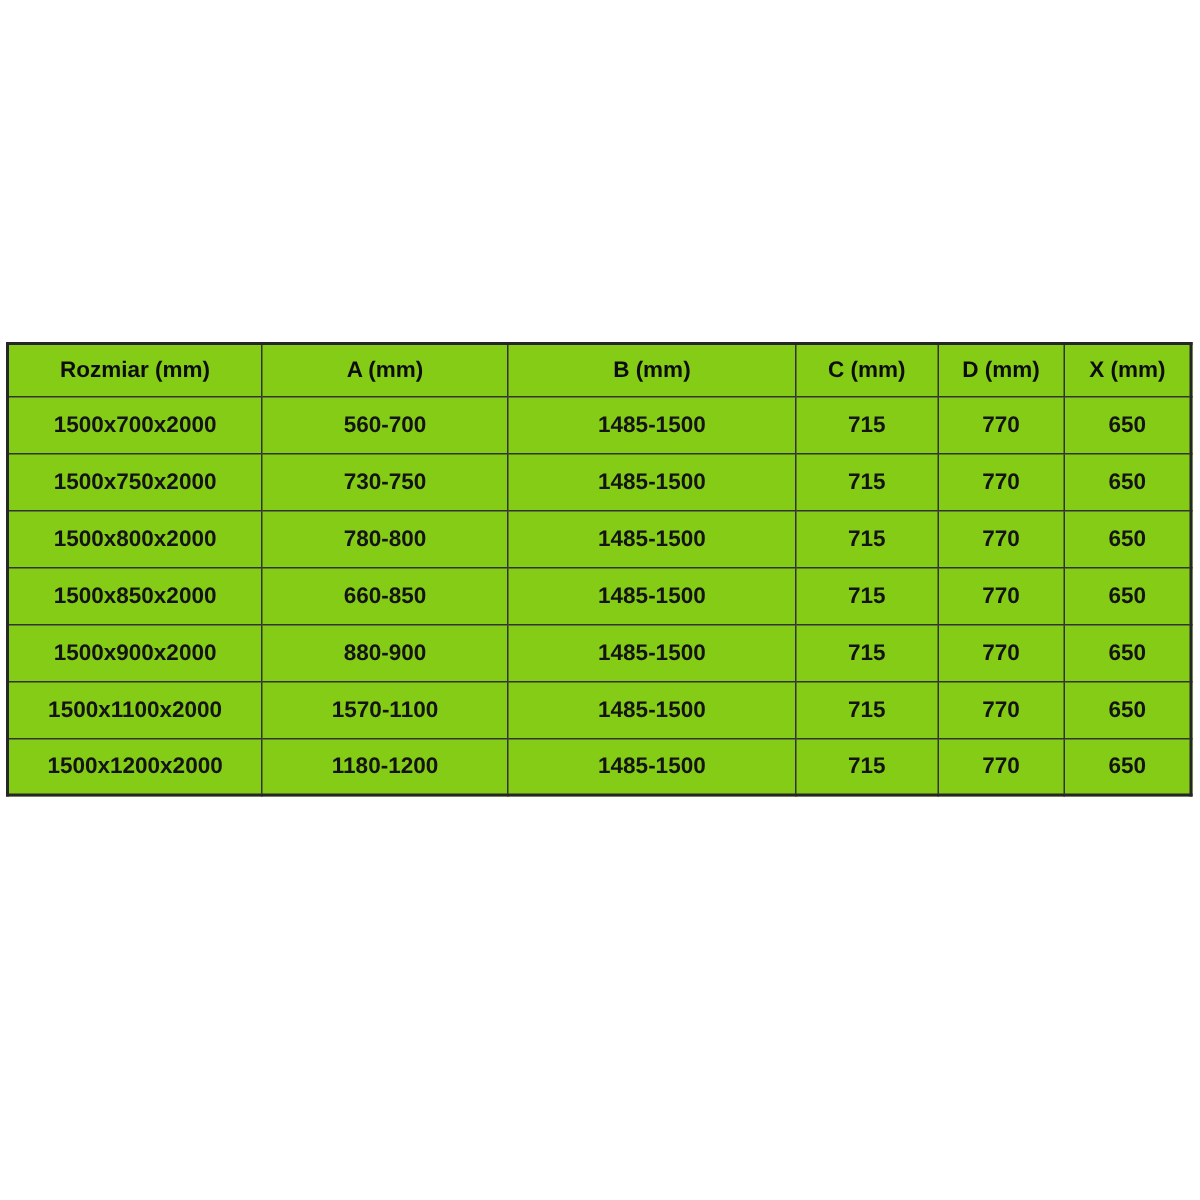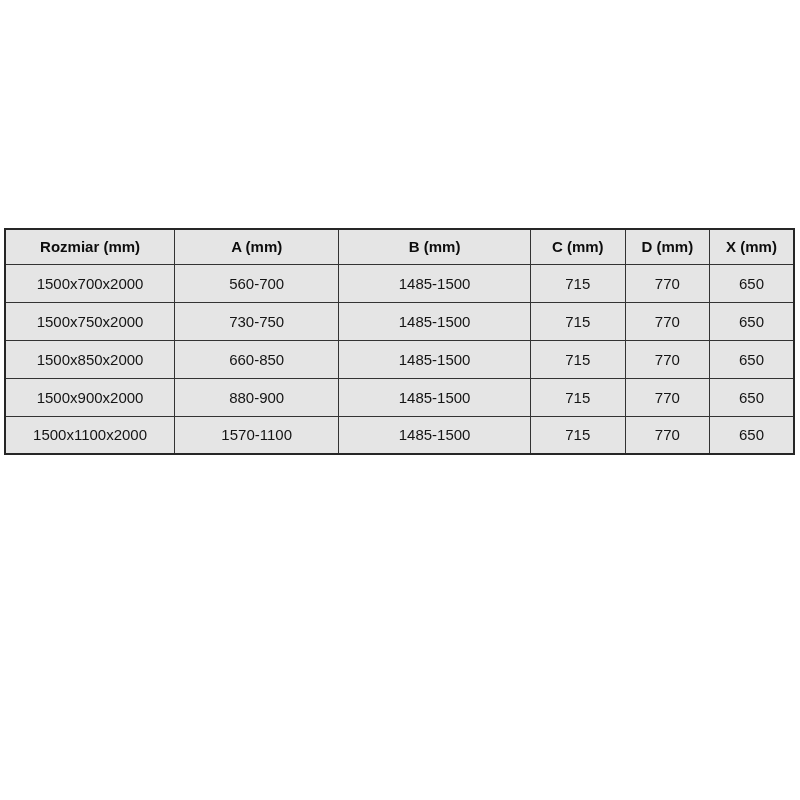--- a/index.html
+++ b/index.html
@@ -18,37 +18,37 @@
     position: absolute;
     left: 4px;
     top: 228px;
     width: 791px;
   }
   table.dim-table {
     width: 100%;
     border-collapse: collapse;
     table-layout: fixed;
     border: 2px solid #262626;
-    background: #e5e5e5;
+    background: #84cc16;
   }
   table.dim-table th,
   table.dim-table td {
     border: 1px solid #333333;
     text-align: center;
     vertical-align: middle;
     padding: 0;
     font-size: 15px;
     line-height: 1;
     overflow: hidden;
     white-space: nowrap;
   }
   table.dim-table thead tr { height: 35px; }
   table.dim-table tbody tr { height: 38px; }
   table.dim-table th { font-weight: bold; color: #0d0d0d; }
-  table.dim-table td { font-weight: normal; color: #141414; }
+  table.dim-table td { font-weight: bold; color: #141414; }
   col.c-rozmiar { width: 21.5%; }
   col.c-a       { width: 20.8%; }
   col.c-b       { width: 24.3%; }
   col.c-c       { width: 12.0%; }
   col.c-d       { width: 10.7%; }
   col.c-x       { width: 10.7%; }
 </style>
 </head>
 <body>
 
@@ -83,20 +83,28 @@
       </tr>
       <tr>
         <td>1500x750x2000</td>
         <td>730-750</td>
         <td>1485-1500</td>
         <td>715</td>
         <td>770</td>
         <td>650</td>
       </tr>
       <tr>
+        <td>1500x800x2000</td>
+        <td>780-800</td>
+        <td>1485-1500</td>
+        <td>715</td>
+        <td>770</td>
+        <td>650</td>
+      </tr>
+      <tr>
         <td>1500x850x2000</td>
         <td>660-850</td>
         <td>1485-1500</td>
         <td>715</td>
         <td>770</td>
         <td>650</td>
       </tr>
       <tr>
         <td>1500x900x2000</td>
         <td>880-900</td>
@@ -106,15 +114,23 @@
         <td>650</td>
       </tr>
       <tr>
         <td>1500x1100x2000</td>
         <td>1570-1100</td>
         <td>1485-1500</td>
         <td>715</td>
         <td>770</td>
         <td>650</td>
       </tr>
+      <tr>
+        <td>1500x1200x2000</td>
+        <td>1180-1200</td>
+        <td>1485-1500</td>
+        <td>715</td>
+        <td>770</td>
+        <td>650</td>
+      </tr>
     </tbody>
   </table>
 </div>
 
 </body></html>

